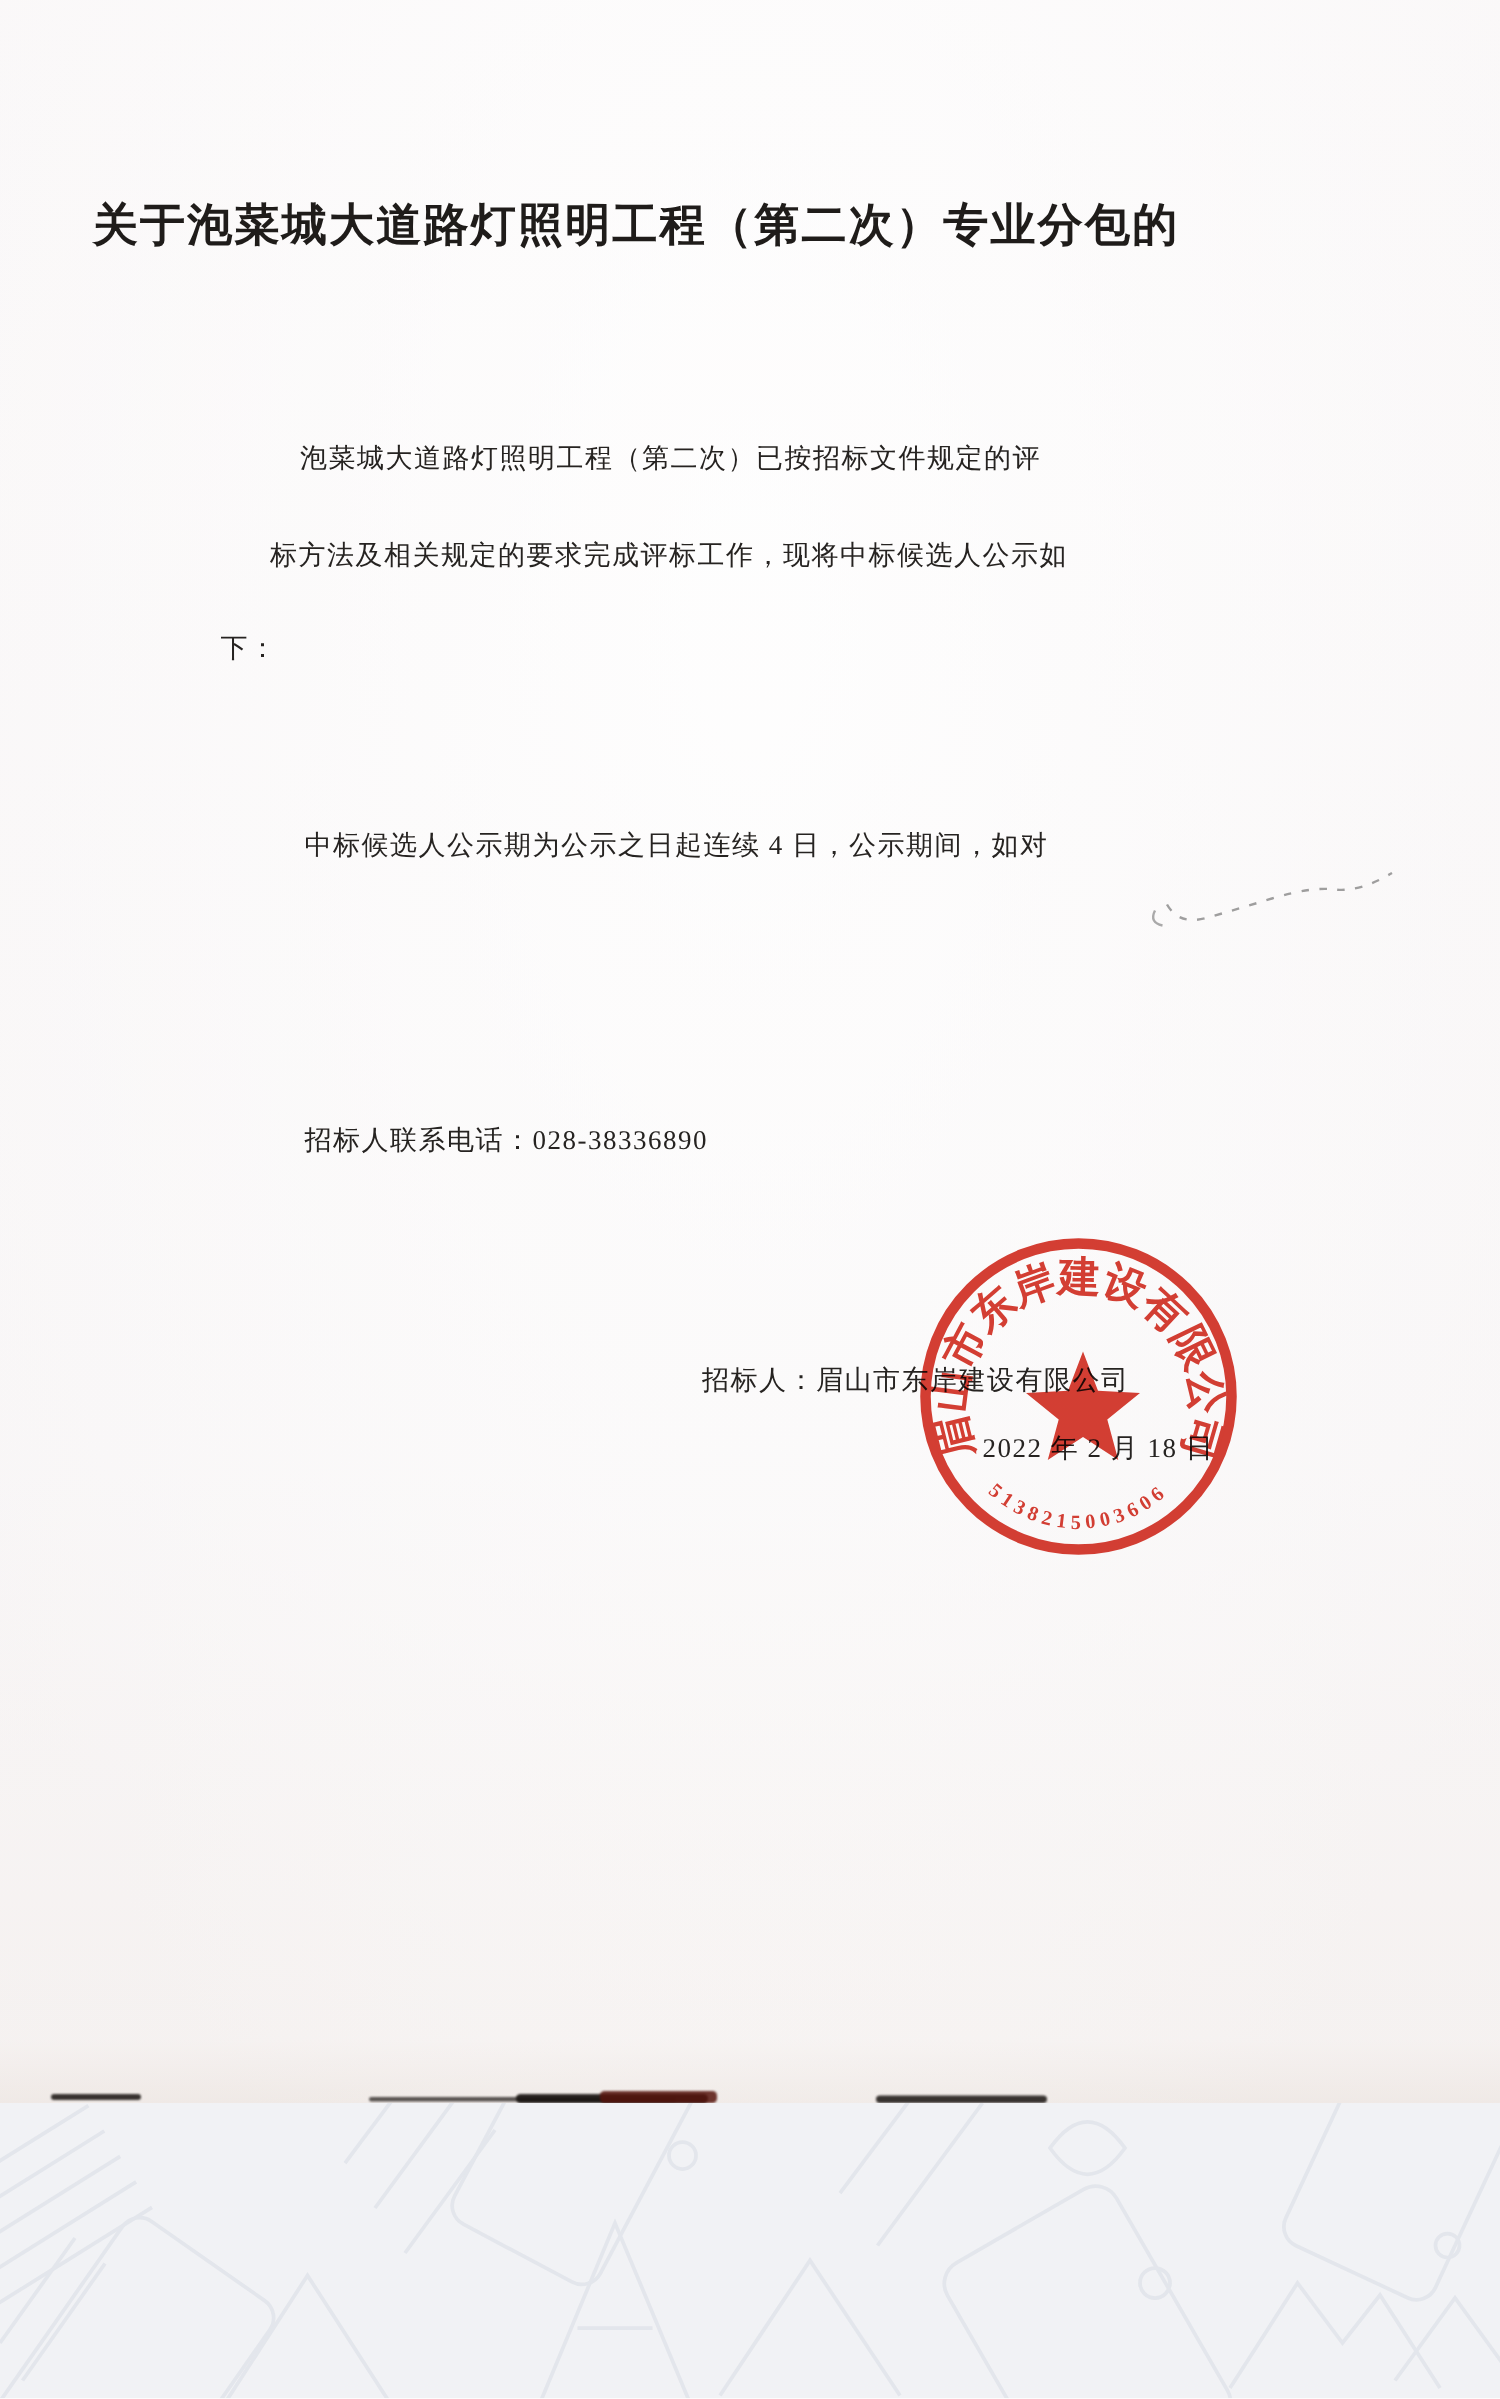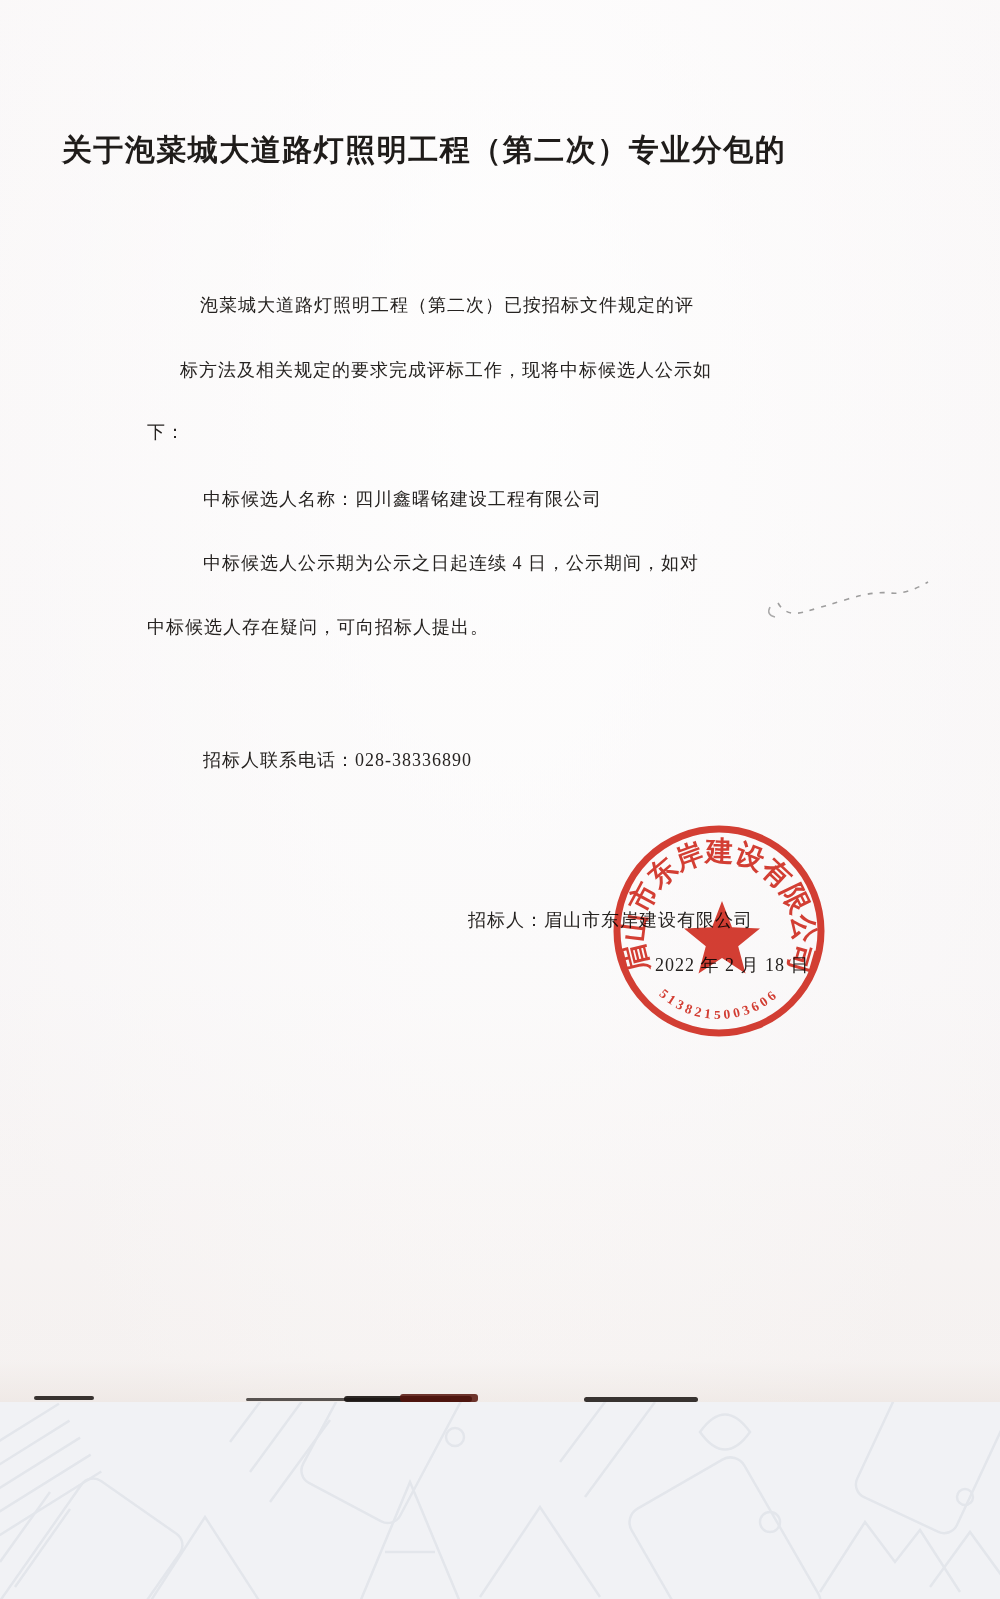--- a/index.html
+++ b/index.html
@@ -55,23 +55,21 @@
 <div class="page">
 
   <div class="paper">
 
     <div class="txt doc-title t1">关于泡菜城大道路灯照明工程（第二次）专业分包的</div>
 
     <div class="txt" style="left:200px; top:293px;">泡菜城大道路灯照明工程（第二次）已按招标文件规定的评</div>
     <div class="txt" style="left:147px; top:358px;margin-left:33px;">标方法及相关规定的要求完成评标工作，现将中标候选人公示如</div>
     <div class="txt" style="left:147px; top:420px;">下：</div>
 
-    <div class="txt" style="left:203px; top:487px;">中标候选人名称：四川鑫曙铭建设工程有限公司</div>
     <div class="txt" style="left:203px; top:551px;">中标候选人公示期为公示之日起连续 4 日，公示期间，如对</div>
-    <div class="txt" style="left:147px; top:615px;">中标候选人存在疑问，可向招标人提出。</div>
 
     <div class="txt" style="left:203px; top:748px;">招标人联系电话：028-38336890</div>
 
     <div class="txt" style="left:468px; top:884px;margin-top:24px;">招标人：眉山市东岸建设有限公司</div>
     <div class="txt" style="left:655px; top:953px;">2022 年 2 月 18 日</div>
 
     <svg class="crease" width="240" height="70">
       <path d="M 18 48 q 8 14 26 9 t 44 -13 t 42 -6 t 38 -11" fill="none" stroke="#4a4a4a" stroke-width="1.6" stroke-dasharray="5 7" opacity=".8"></path>
       <path d="M 10 52 q -4 8 5 10" fill="none" stroke="#4a4a4a" stroke-width="1.6" opacity=".7"></path>
     </svg>

